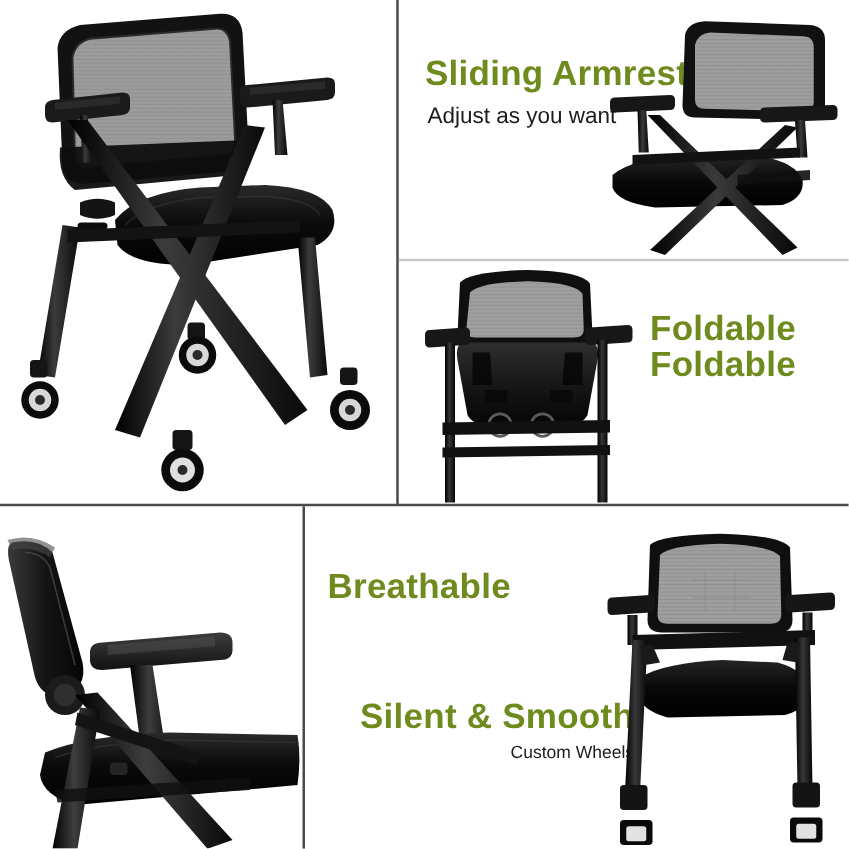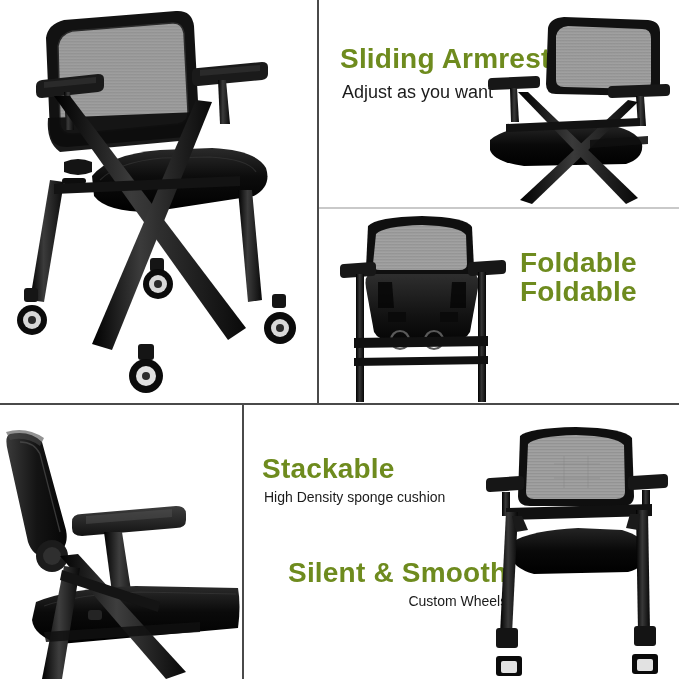--- a/index.html
+++ b/index.html
@@ -287,22 +287,21 @@
       <path d="M60 150 L78 148 L186 266 L166 273 Z" fill="url(#tubeG4)"></path>
       <path d="M64 160 L80 162 L62 273 L42 273 Z" fill="url(#tubeG4)"></path>
       <path d="M62 164 L160 196 L158 206 L60 174 Z" fill="#141414"></path>
       <rect x="88" y="204" width="14" height="10" rx="3" fill="#242424"></rect>
       <path d="M44 226 L200 216 L200 226 L46 236 Z" fill="#101010" opacity=".85"></path>
     </svg>
   </div>
 
   <div class="panel" id="panel-features">
     <div id="breathable-text">
-      <div class="headline">Stackable</div>
-      <div class="subline">High Density sponge cushion</div>
+      <div class="headline">Breathable</div>
     </div>
 
     <div id="smooth-text">
       <div class="headline">Silent &amp; Smooth</div>
       <div class="subline">Custom Wheels</div>
     </div>
 
     <svg class="chair-svg" style="position:absolute;left:232px;top:14px;" width="203" height="259" viewBox="0 0 203 259">
       <defs>
         <linearGradient id="meshG5" x1="0" y1="0" x2="0" y2="1">

